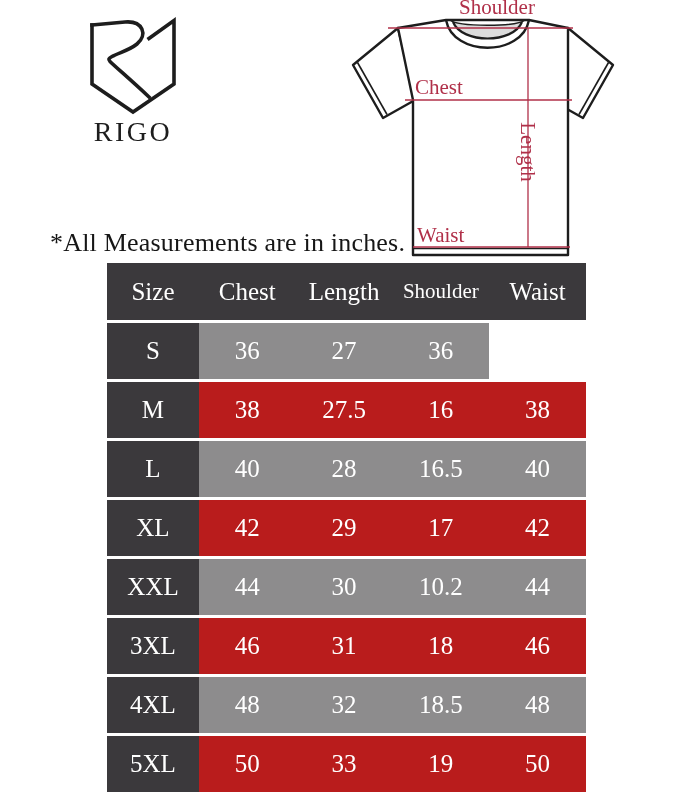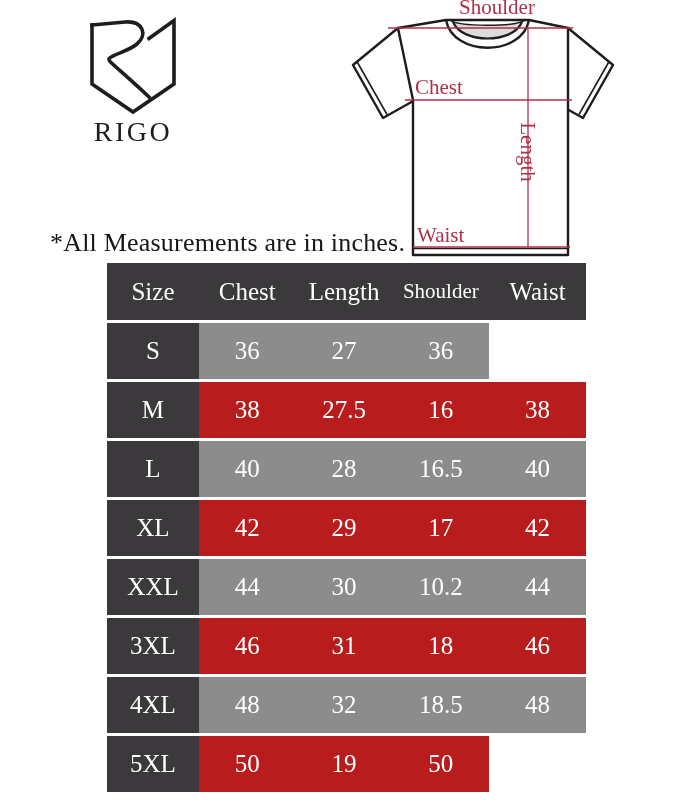--- a/index.html
+++ b/index.html
@@ -137,16 +137,17 @@
     <div class="t-cell c4">46</div>
   </div><div class="t-row row-dark">
     <div class="t-cell c0 size-cell">4XL</div>
     <div class="t-cell c1">48</div>
     <div class="t-cell c2">32</div>
     <div class="t-cell c3">18.5</div>
     <div class="t-cell c4">48</div>
   </div><div class="t-row row-light">
     <div class="t-cell c0 size-cell">5XL</div>
     <div class="t-cell c1">50</div>
+    <div class="t-cell c2">33</div>
     <div class="t-cell c3">19</div>
     <div class="t-cell c4">50</div>
   </div></div>
 </div>
 
 </body></html>

